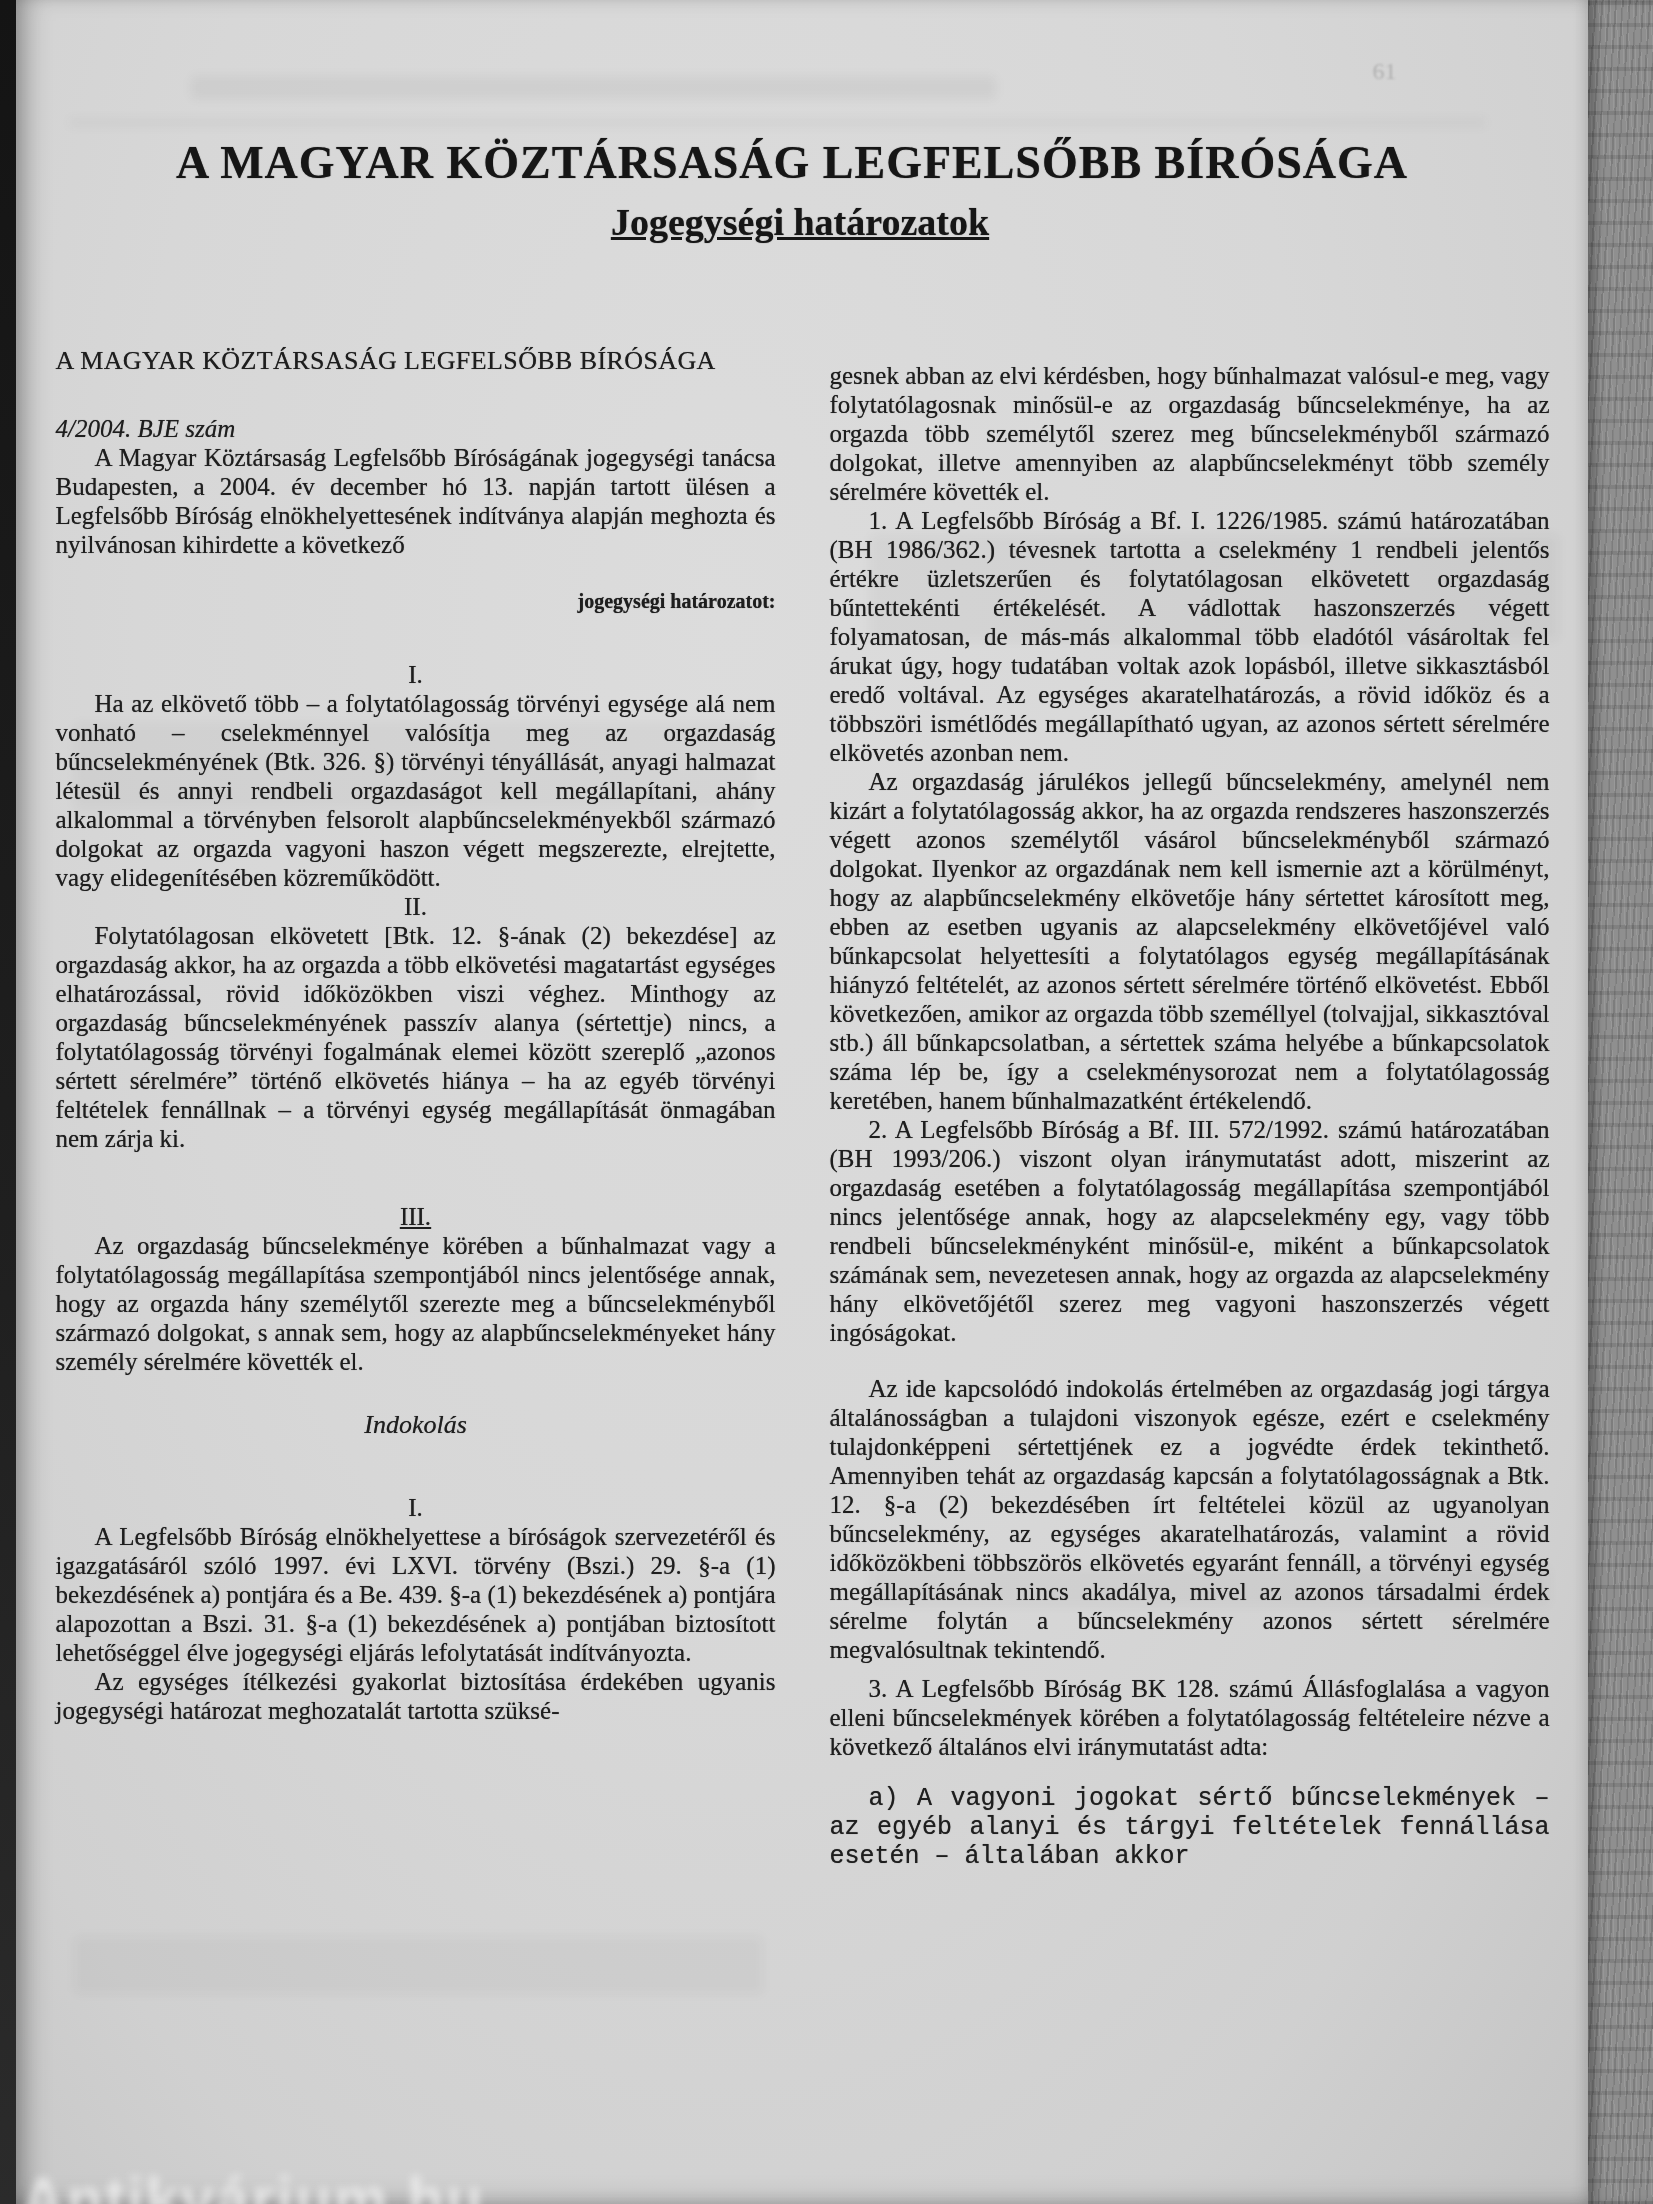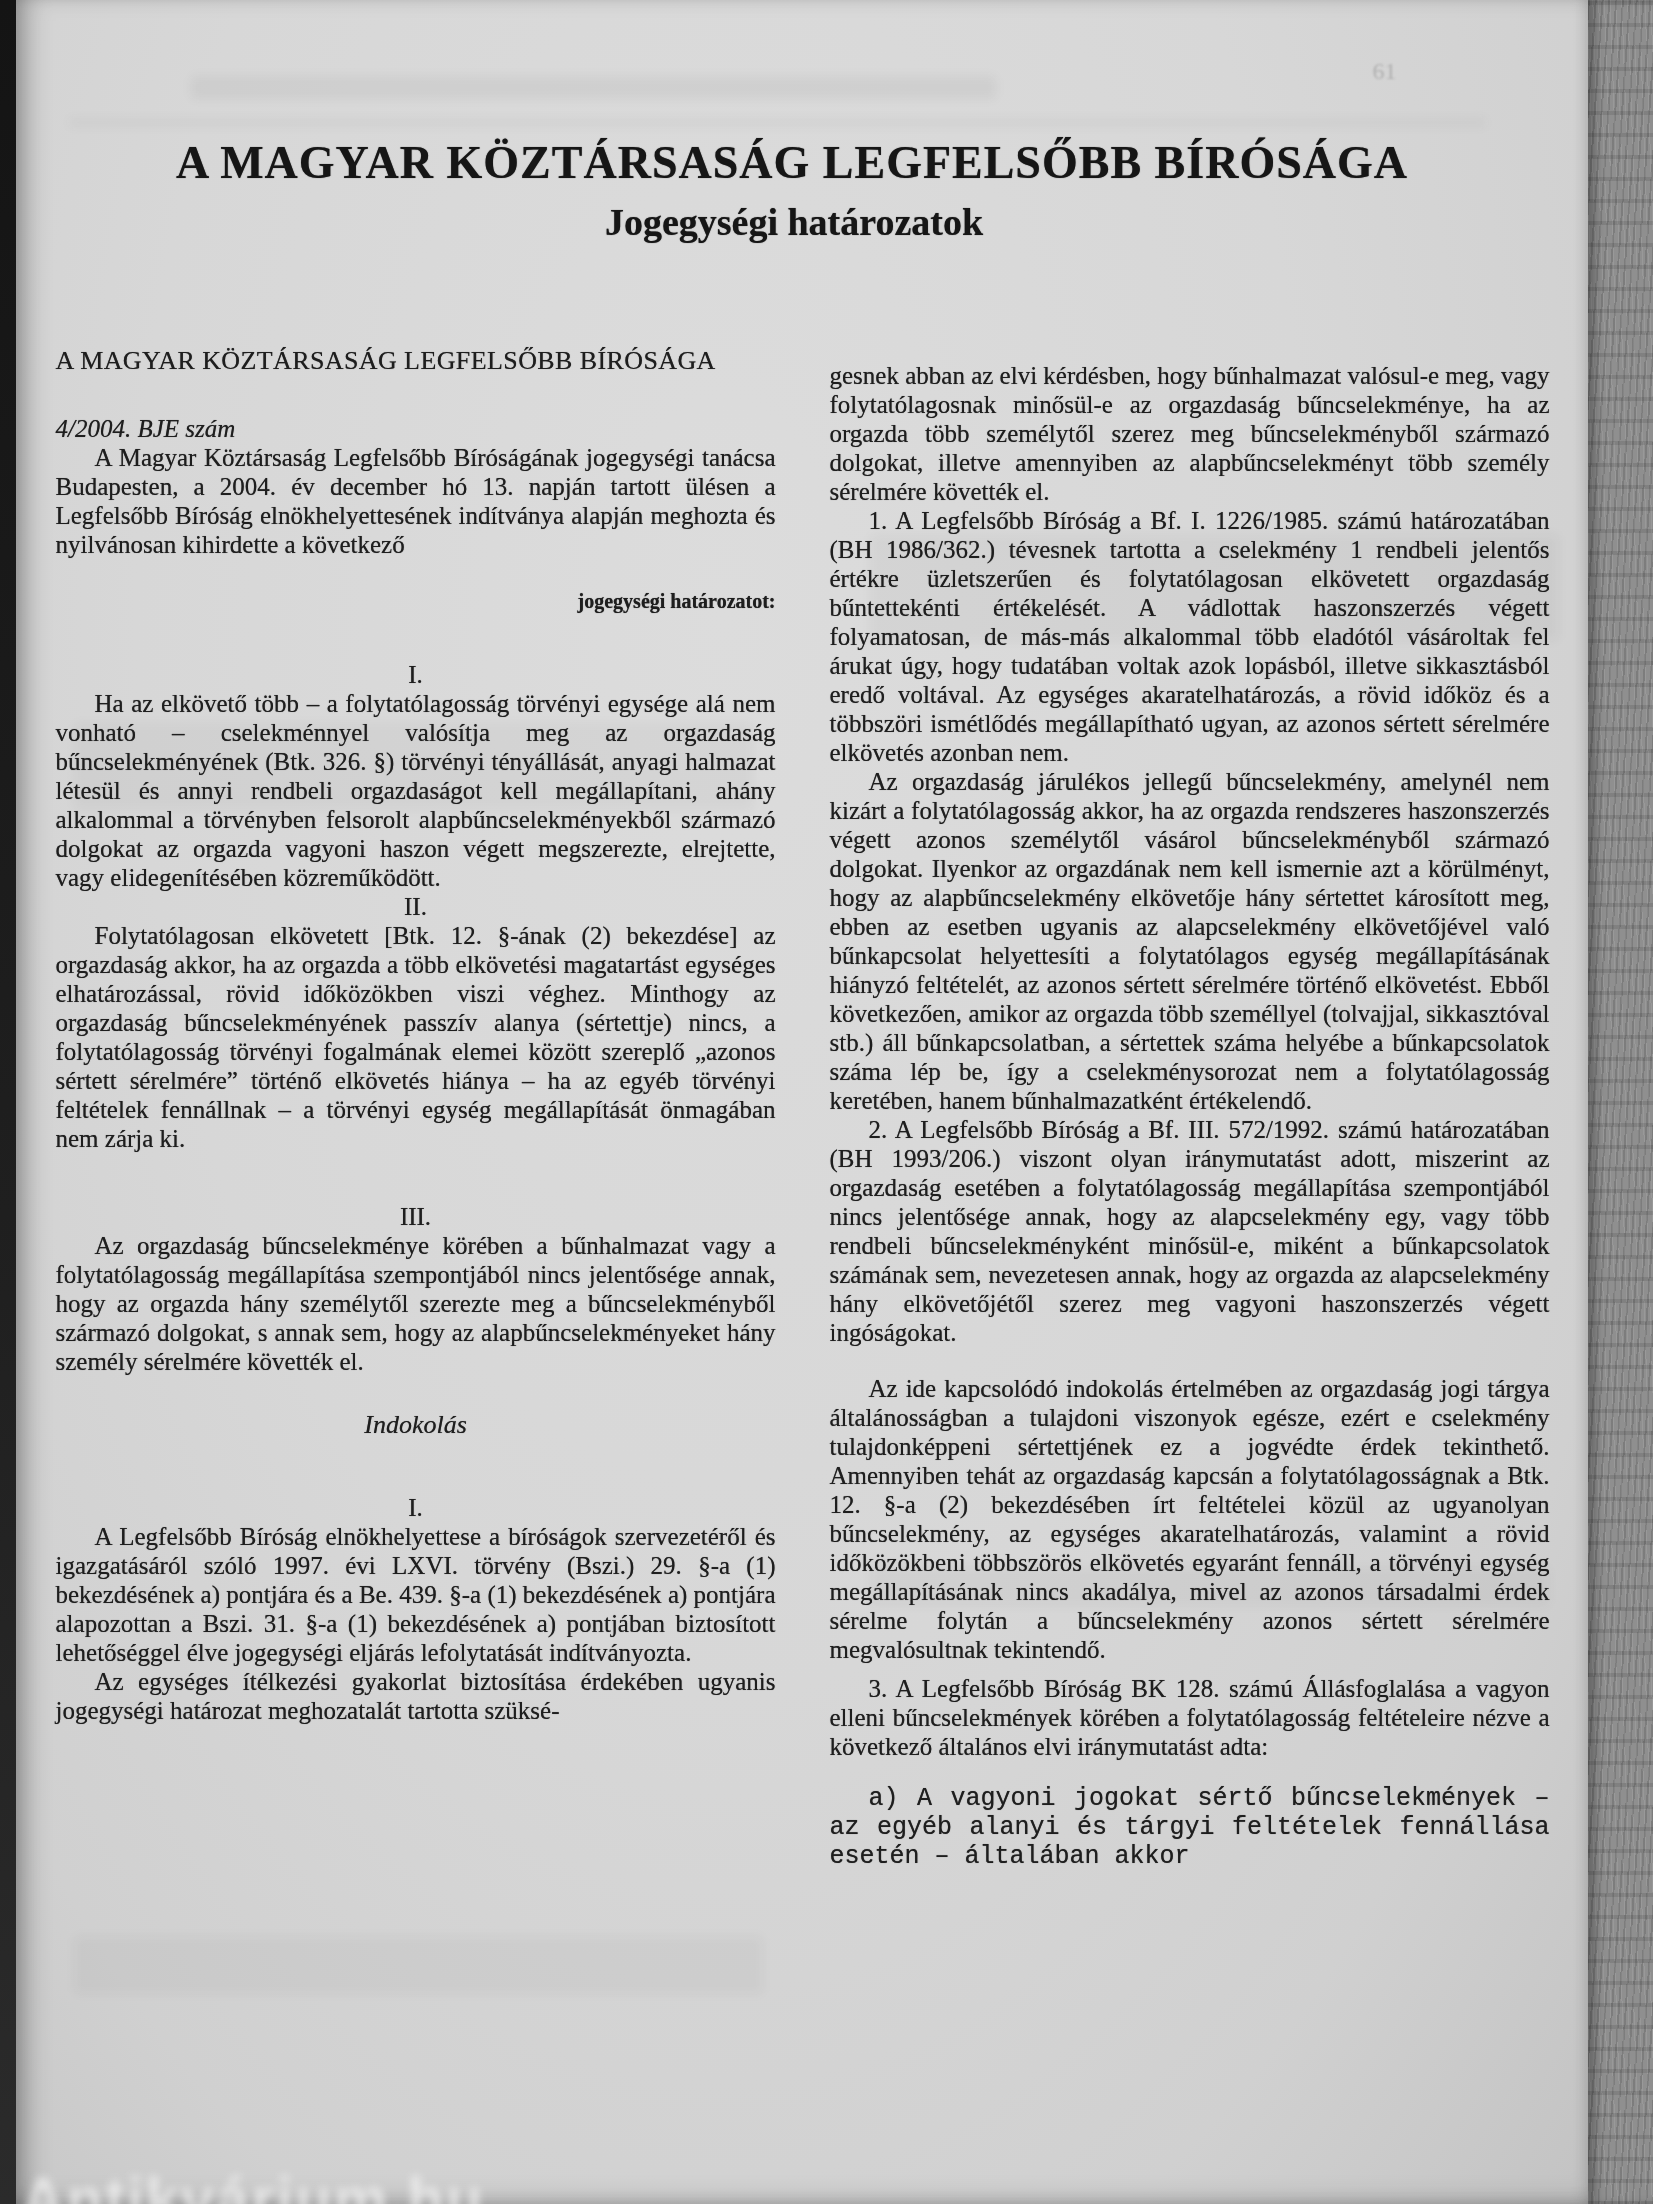--- a/index.html
+++ b/index.html
@@ -42,23 +42,24 @@
     box-shadow: inset 7.8px 0 9.7px rgba(0,0,0,0.28);
   }
 
   .masthead { position: absolute; left: 0; top: 0; width: 1553px; text-align: center; color: #161616; }
   .masthead .title {
     position: absolute; left: 0; top: 136px; width: 100%;
     font-size: 46px; font-weight: 700; letter-spacing: 1px;
     text-shadow: 0 0 1px rgba(20,20,20,0.7);
   }
   .masthead .subtitle {
-    position: absolute; left: 2px; top: 200px; width: 100%;
+    position: absolute; left: 8px; top: 200px; width: 100%;
     font-size: 38px; font-weight: 700;
     text-shadow: 0 0 1px rgba(20,20,20,0.7);
+    text-decoration: underline;
   }
 
   .page-number {
     position: absolute; left: 1357px; top: 58px;
     font-size: 24px; color: rgba(50,50,50,0.22);
     filter: blur(1.2px);
   }
 
   .columns {
     position: absolute; left: 40px; top: 342px;
@@ -79,21 +80,21 @@
   .court-name { font-size: 26px; letter-spacing: 0.4px; margin-top: 3.9px; text-shadow: 0 0 0.7px rgba(25,25,25,0.75); }
   .decision-number { font-style: italic; font-size: 25px; margin-top: 39px; text-shadow: 0 0 0.7px rgba(25,25,25,0.75); }
   .in-name { font-weight: 700; text-align: center; font-size: 27px; margin-top: 27px; text-shadow: 0 0 0.8px rgba(25,25,25,0.8); }
   .preamble { margin-top: 31px; }
   .dec-heading { font-weight: 700; text-align: right; font-size: 20px; margin-top: 28px; text-shadow: 0 0 0.8px rgba(25,25,25,0.8); }
   .numeral { text-align: center; font-size: 25px; text-shadow: 0 0 0.7px rgba(25,25,25,0.75); }
   .num-1 { margin-top: 44px; }
   .sec-1 { margin-top: 34px; }
   .num-2 { }
   .sec-2 { margin-top: 44px; }
-  .num-3 { margin-top: 49px; }
+  .num-3 { margin-top: 49px; text-decoration: underline; }
   .sec-3 { margin-top: 34px; }
   .reasoning-heading { font-style: italic; text-align: center; font-size: 26px; margin-top: 34px; text-shadow: 0 0 0.7px rgba(25,25,25,0.75); }
   .num-r1 { margin-top: 54px; }
   .reasoning-p1 { margin-top: 29px; }
 
   .col-right { padding-top: 19.4px; }
   .col-right .p6 { margin-top: 27px; }
   .col-right .p7 { margin-top: 9.7px; }
   .col-right .p8 { margin-top: 23px; font-family: Liberation Mono, monospace; }
 

